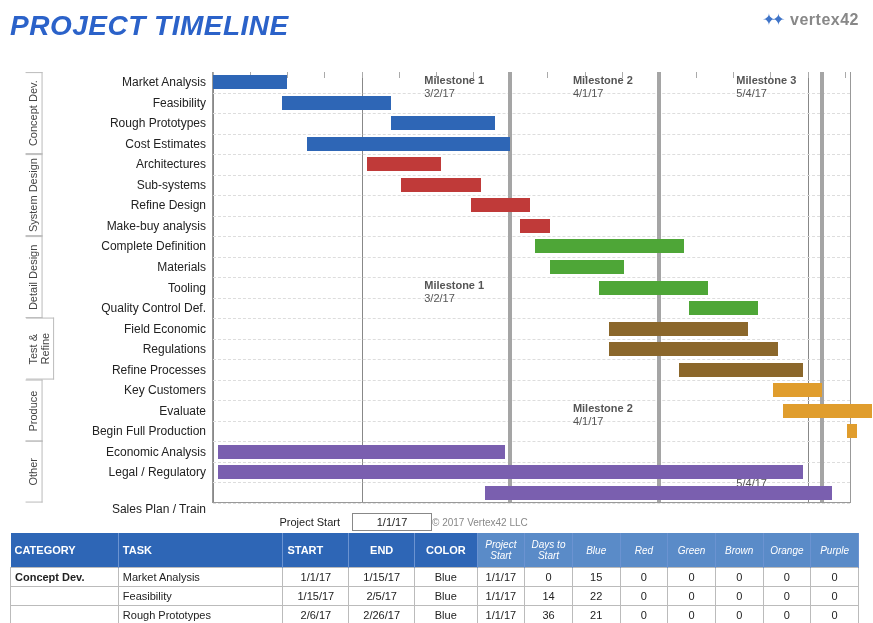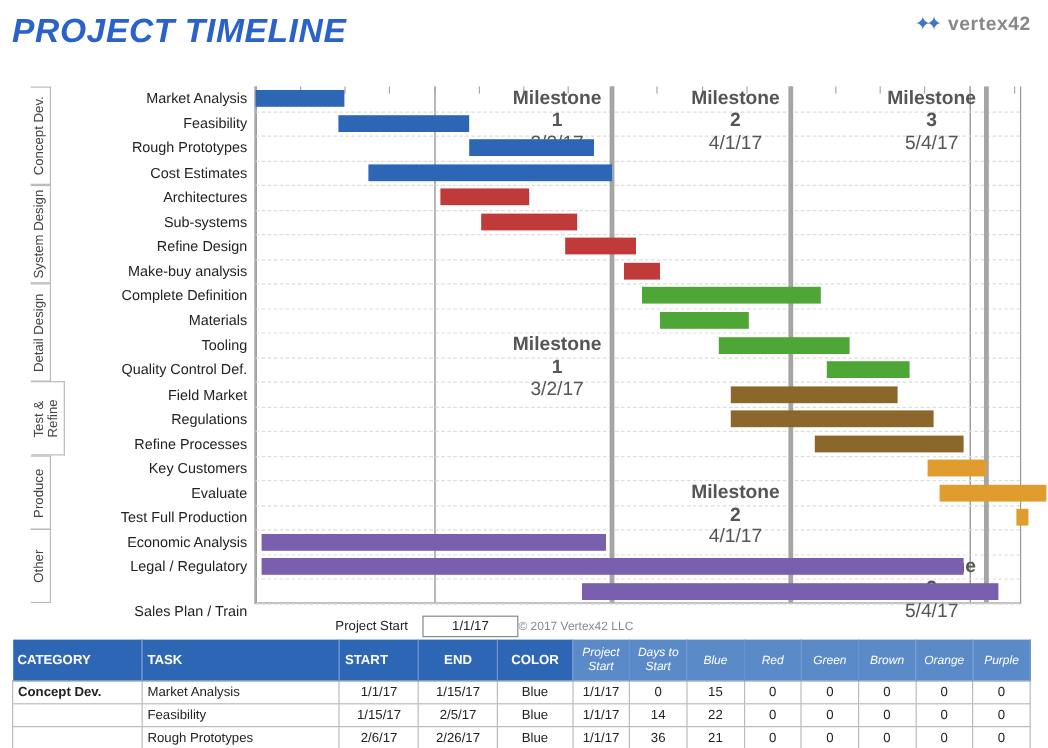--- a/index.html
+++ b/index.html
@@ -146,24 +146,24 @@
   .milestone {
     position: absolute;
     top: 0;
     bottom: 0;
     width: 4px;
     background: #a5a5a5;
     transform: translateX(-2px);
   }
   .ms-label {
     position: absolute;
-    font-size: 16px;
+    font-size: 11px;
     font-weight: 700;
     color: #555;
-    text-align: center;
+    text-align: left;
     width: 80px;
     transform: translateX(-100%);
     padding-right: 6px;
     line-height: 1.15;
   }
   .ms-sub {
     display: block;
     font-weight: 400;
   }
 
@@ -332,26 +332,26 @@
         <div class="row-label" style="top: 44.3095px;">Rough Prototypes</div>
         <div class="row-label" style="top: 64.8333px;">Cost Estimates</div>
         <div class="row-label" style="top: 85.3571px;">Architectures</div>
         <div class="row-label" style="top: 105.881px;">Sub-systems</div>
         <div class="row-label" style="top: 126.405px;">Refine Design</div>
         <div class="row-label" style="top: 146.929px; margin-left: 20px;">Make-buy analysis</div>
         <div class="row-label" style="top: 167.452px;">Complete Definition</div>
         <div class="row-label" style="top: 187.976px;">Materials</div>
         <div class="row-label" style="top: 208.5px;">Tooling</div>
         <div class="row-label" style="top: 229.024px;">Quality Control Def.</div>
-        <div class="row-label" style="top: 249.548px;">Field Market</div>
+        <div class="row-label" style="top: 249.548px;">Field Economic</div>
         <div class="row-label" style="top: 270.071px;">Regulations</div>
         <div class="row-label" style="top: 290.595px;">Refine Processes</div>
         <div class="row-label" style="top: 311.119px;">Key Customers</div>
         <div class="row-label" style="top: 331.643px;">Evaluate</div>
-        <div class="row-label" style="top: 352.167px;">Test Full Production</div>
+        <div class="row-label" style="top: 352.167px;">Begin Full Production</div>
         <div class="row-label" style="top: 372.69px;">Economic Analysis</div>
         <div class="row-label" style="top: 393.214px;">Legal / Regulatory</div>
         <div class="row-label" style="top: 430px;">Sales Plan / Train</div>
       </div>
     <div class="groups" id="groups">
         <div class="group" style="top: 0px; height: 80.0952px;">Concept Dev.</div>
         <div class="group" style="top: 82.0952px; height: 80.0952px;">System Design</div>
         <div class="group" style="top: 164.19px; height: 80.0952px;">Detail Design</div>
         <div class="group" style="top: 246.286px; height: 59.5714px;">Test &amp; Refine</div>
         <div class="group" style="top: 307.857px; height: 59.5714px;">Produce</div>

